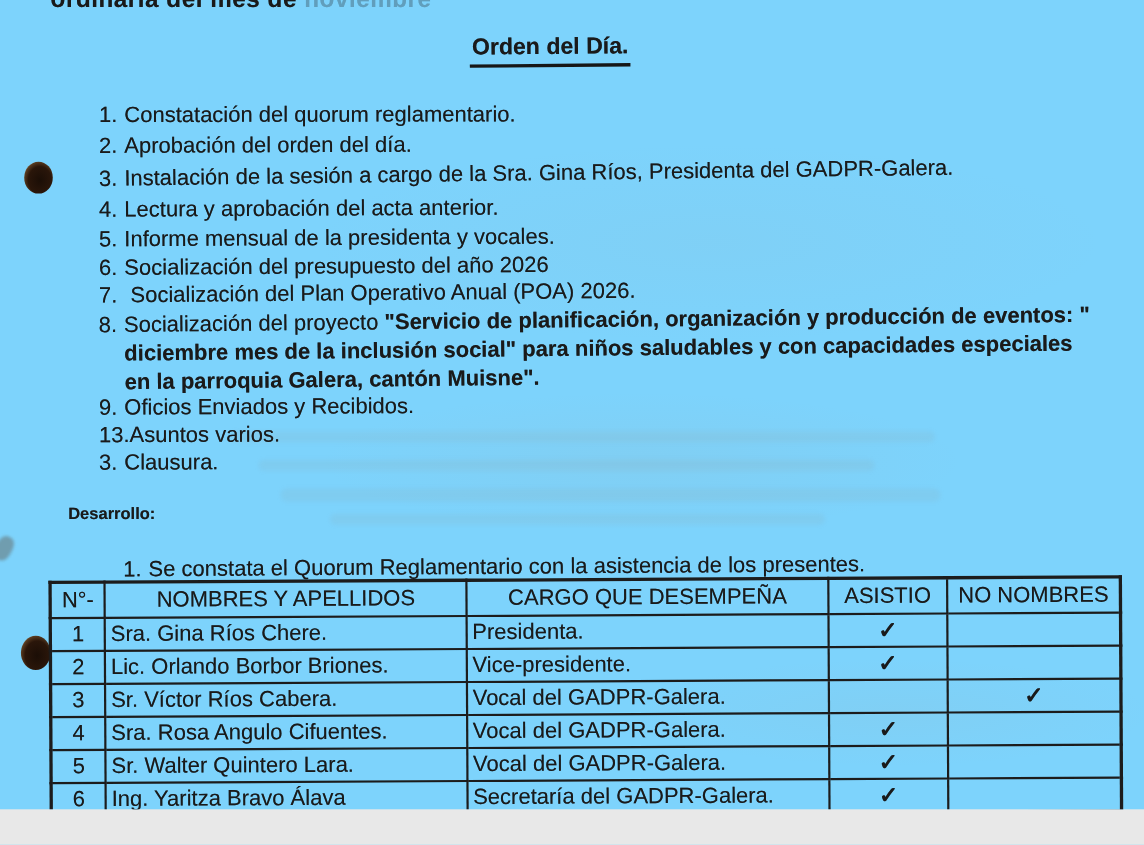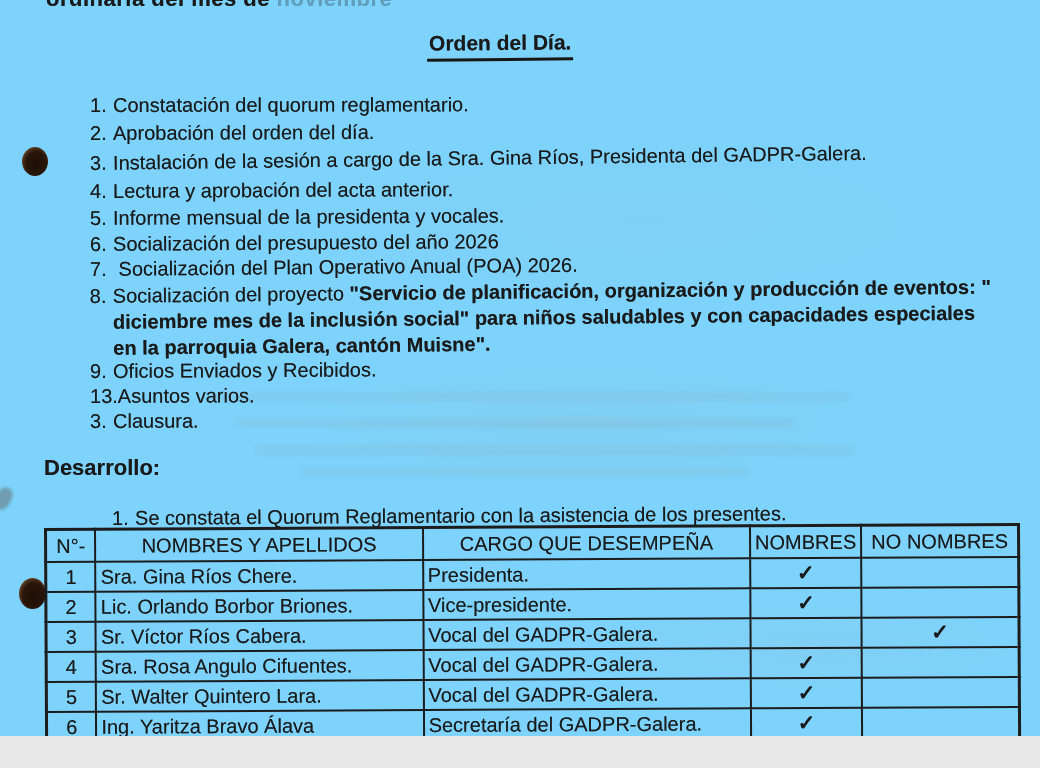--- a/index.html
+++ b/index.html
@@ -24,21 +24,21 @@
 
   .doc-title{top:30px;left:427px;font-weight:bold;font-size:21px;
     border-bottom:3px solid #161616;padding:0 2px 2px 2px;transform:rotate(-0.5deg);}
 
   .li{position:absolute;left:90px;display:flex;font-size:20px;line-height:26px;
     text-shadow:0 0 0.5px rgba(10,10,10,0.55);transform-origin:left center;}
   .li .num{min-width:23px;white-space:nowrap;}
   .li .txt{width:890px;white-space:pre-wrap;}
   .li .txt b{font-weight:bold;}
 
-  .heading{left:44px;top:455px;font-weight:bold;font-size:22px;}
+  .heading{left:62px;top:455px;font-weight:bold;font-size:15px;}
 
   .dev1{left:112px;top:505px;transform:rotate(-0.4deg);}
   .dev2{left:72px;top:737px;transform:rotate(-0.2deg);}
   .bottom-clip{left:128px;top:757px;}
 
   table.att{
     position:absolute;left:44px;top:528px;width:976px;
     border-collapse:collapse;transform:rotate(-0.3deg);transform-origin:left top;
     font-size:20px;color:#1a1a1a;
     border:3px solid #1c1c1c;
@@ -139,21 +139,21 @@
         <col style="width:330px">
         <col style="width:330px">
         <col style="width:108px">
         <col style="width:158px">
     </colgroup>
     <tbody>
         <tr>
       <th>N°-</th>
       <th>NOMBRES Y APELLIDOS</th>
       <th>CARGO QUE DESEMPEÑA</th>
-      <th>NOMBRES</th>
+      <th>ASISTIO</th>
       <th>NO NOMBRES</th>
     </tr>
     <tr>
       <td class="c-n">1</td>
       <td class="c-name">Sra. Gina Ríos Chere.</td>
       <td class="c-role">Presidenta.</td>
       <td class="c-chk">✓</td>
       <td class="c-chk"></td>
     </tr>
     <tr>

